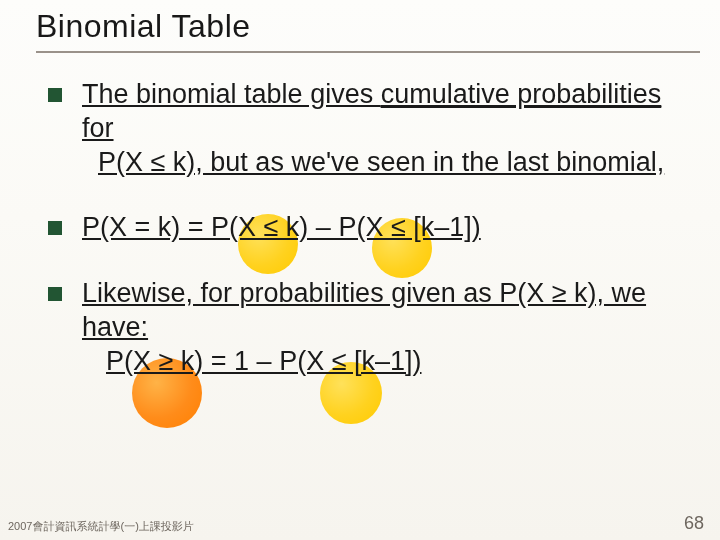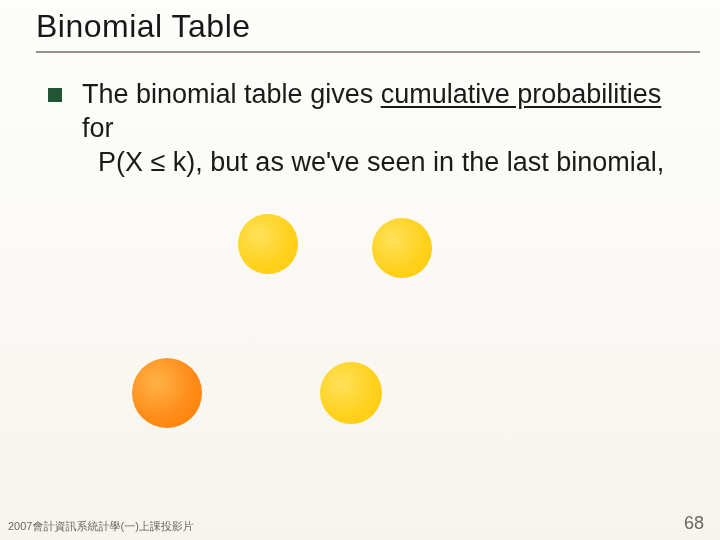--- a/index.html
+++ b/index.html
@@ -42,20 +42,21 @@
     right: 28px;
     list-style: none;
   }
   ul.bullets > li {
     position: relative;
     padding-left: 34px;
     font-size: 27px;
     line-height: 1.25;
     color: #1a1a1a;
     margin-bottom: 32px;
+    text-decoration: underline;
   }
   ul.bullets > li::before {
     content: "";
     position: absolute;
     left: 0;
     top: 10px;
     width: 14px;
     height: 14px;
     background: #225533;
   }
@@ -90,16 +91,23 @@
 
 <div class="title-wrap">
   <div class="title">Binomial Table</div>
 </div>
 
 <ul class="bullets">
   <li>
     <span>The binomial table gives </span><span class="u">cumulative probabilities</span><span> for</span>
     <span class="indent">P(X ≤ k), but as we've seen in the last binomial,</span>
   </li>
+  <li>
+    <span>P(X = k) = P(X ≤ k) – P(X ≤ [k–1])</span>
+  </li>
+  <li>
+    <span>Likewise, for probabilities given as P(X ≥ k), we have:</span>
+    <span class="indent2">P(X ≥ k) = 1 – P(X ≤ [k–1])</span>
+  </li>
 </ul>
 
 <div class="footer-left">2007會計資訊系統計學(一)上課投影片</div>
 <div class="footer-right">68</div>
 
 </body></html>

